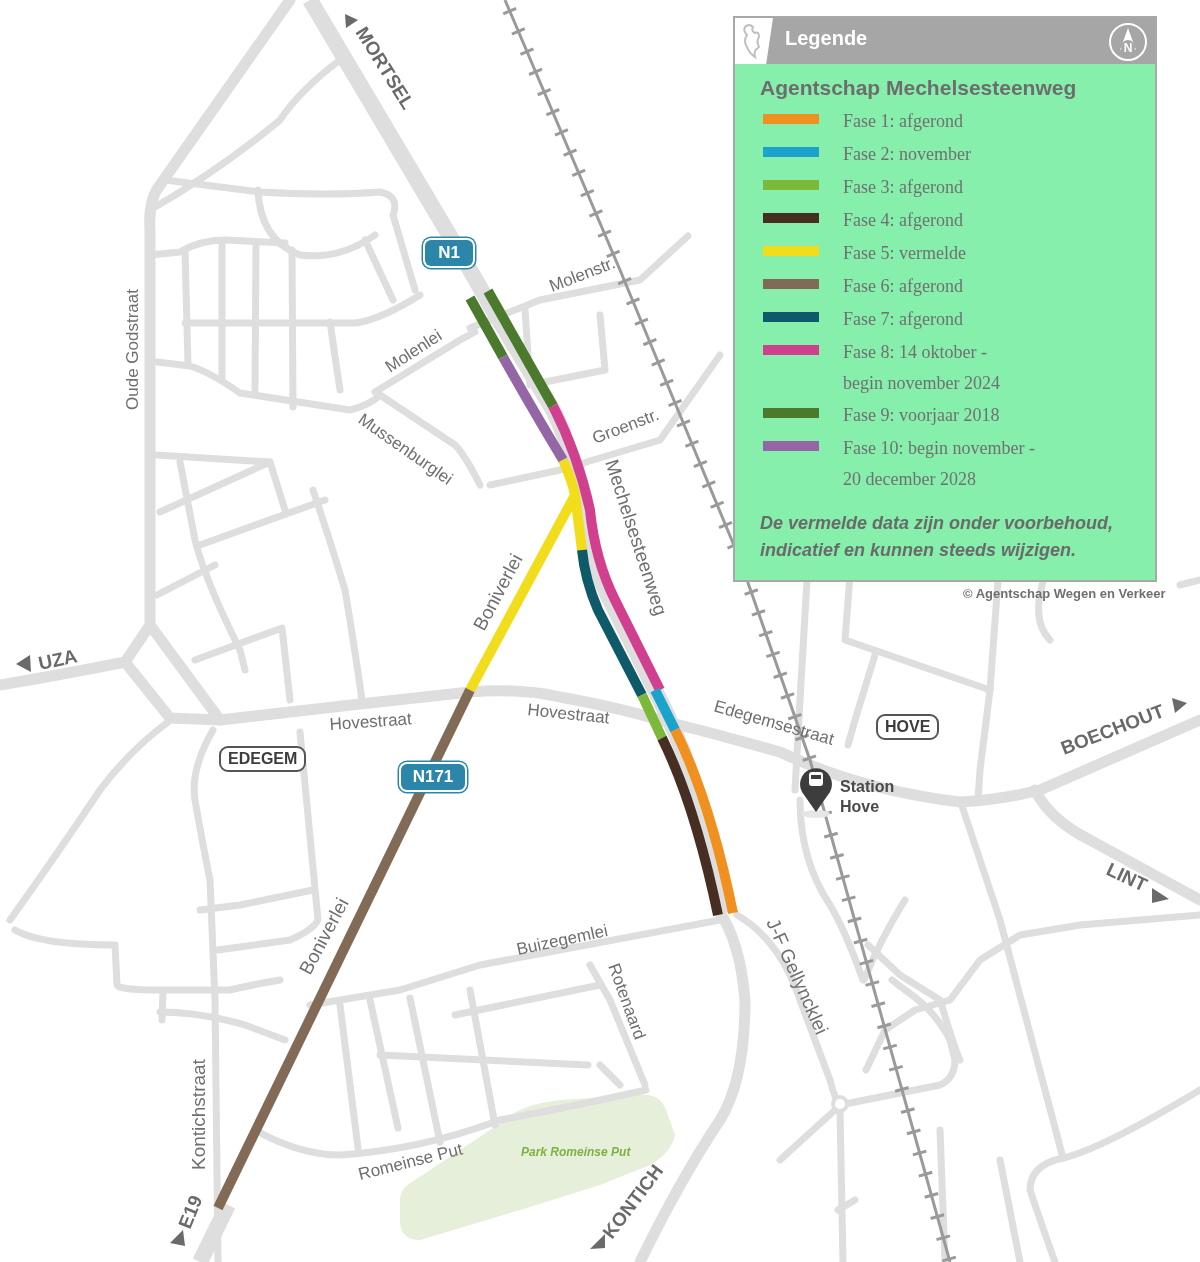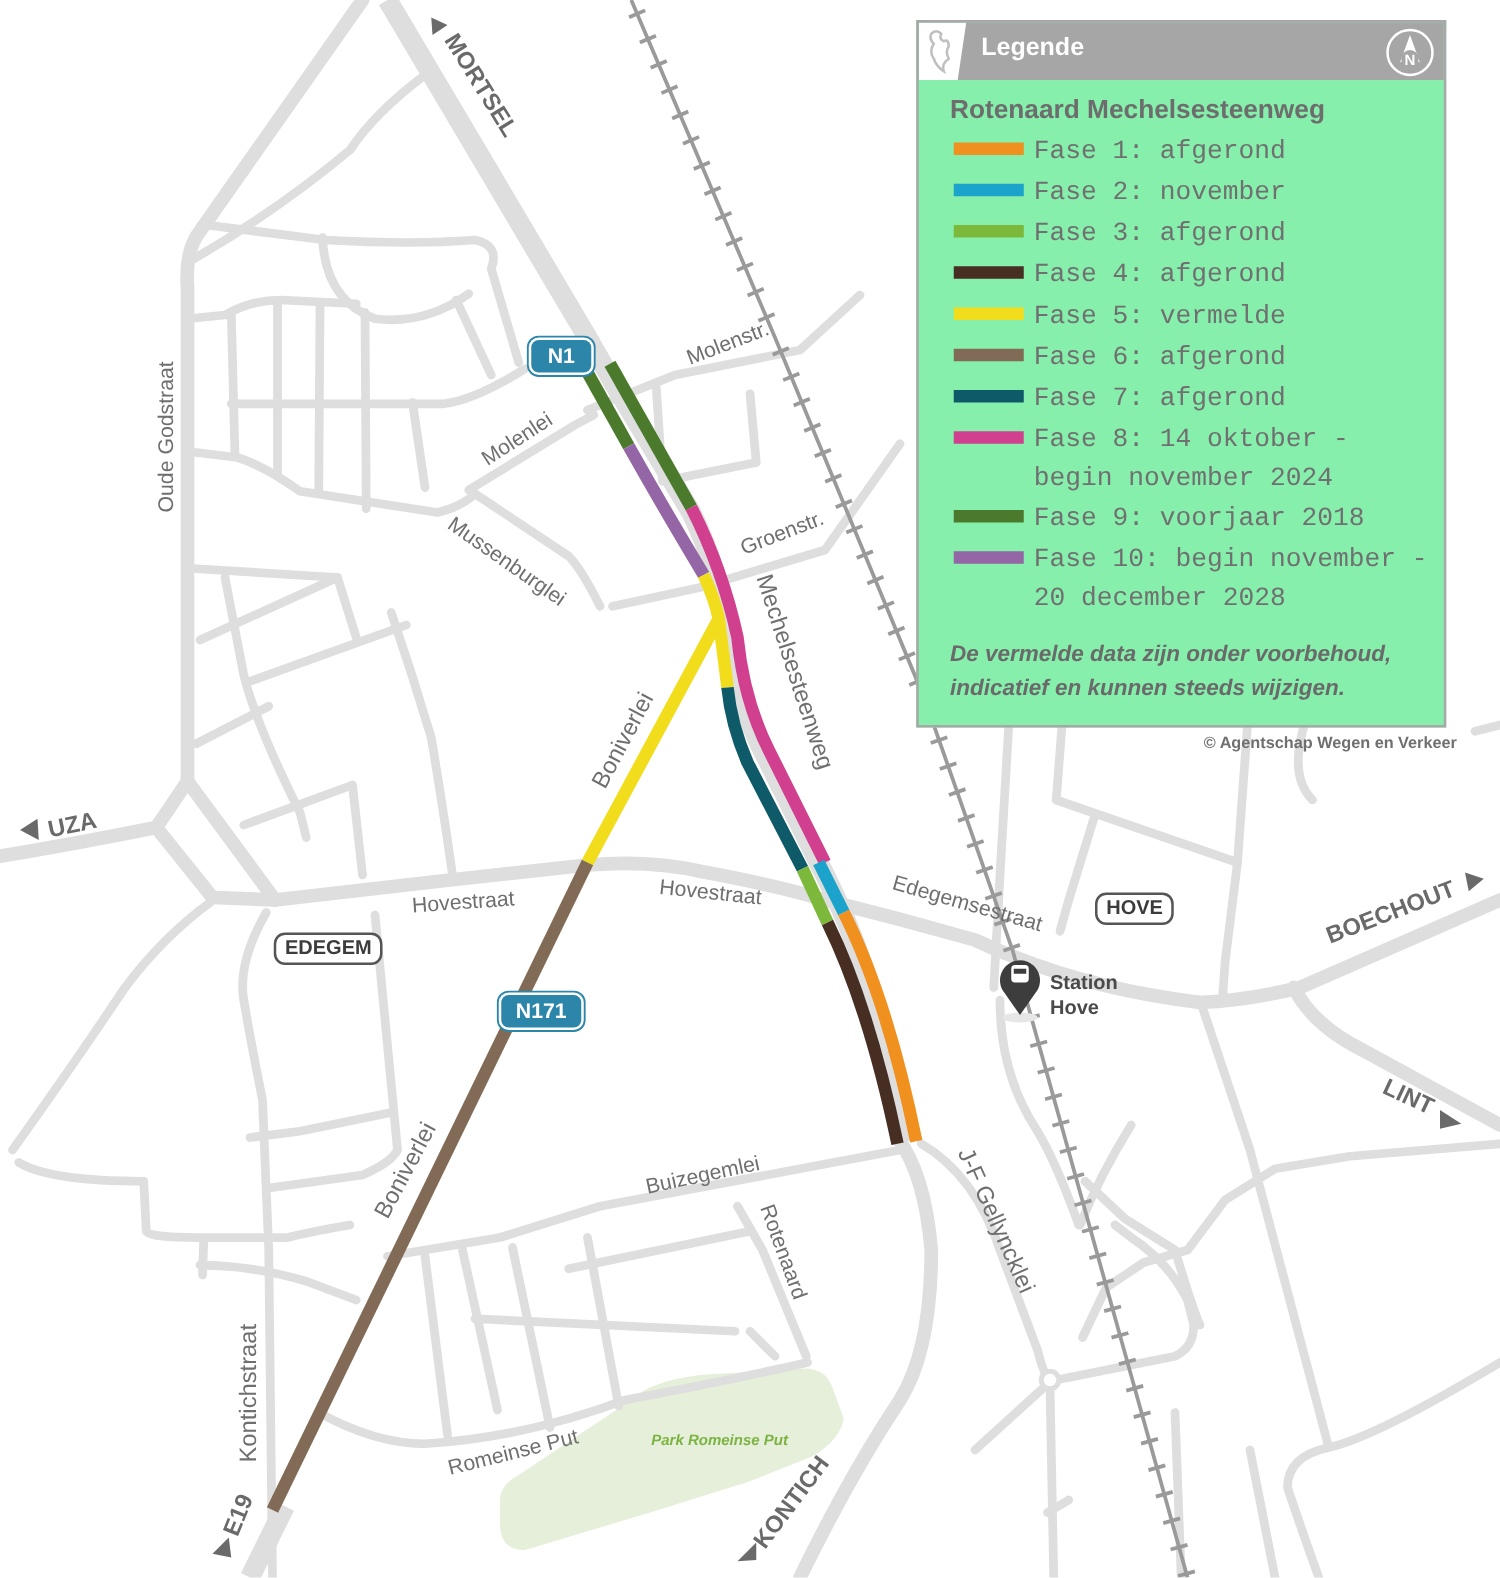--- a/index.html
+++ b/index.html
@@ -7,30 +7,30 @@
   #map{position:absolute;left:0;top:0;width:1200px;height:1262px;}
   .road-s{fill:none;stroke:#dedede;stroke-width:7;stroke-linecap:round;stroke-linejoin:round;}
   .road-m{fill:none;stroke:#dedede;stroke-width:11;stroke-linecap:round;stroke-linejoin:round;}
   .road-l{fill:none;stroke:#dedede;stroke-width:16;stroke-linecap:butt;stroke-linejoin:round;}
   .rail{fill:none;stroke:#9a9a9a;stroke-width:3;}
   .tick{stroke:#9a9a9a;stroke-width:3;}
   .lbl{font-family:"Liberation Sans",sans-serif;font-size:17px;fill:#6f6f6f;}
   .lbl-dir{font-family:"Liberation Sans",sans-serif;font-size:19px;font-weight:bold;fill:#6a6a6a;}
   .phase{fill:none;stroke-width:10;stroke-linecap:butt;stroke-linejoin:round;}
   .town{position:absolute;border:2px solid #555;border-radius:9px;padding:0 7px;height:22px;line-height:22px;font-family:"Liberation Sans",sans-serif;font-size:16px;font-weight:bold;color:#3c3c3c;background:#fff;}
-  .shield{position:absolute;background:#2c86aa;color:#fff;border-radius:6px;box-shadow:0 0 0 2px #fff,0 0 0 3.5px #2c86aa;font-family:"Liberation Sans",sans-serif;font-weight:bold;font-size:17px;text-align:center;line-height:26px;height:26px;margin-top:32px;}
+  .shield{position:absolute;background:#2c86aa;color:#fff;border-radius:6px;box-shadow:0 0 0 2px #fff,0 0 0 3.5px #2c86aa;font-family:"Liberation Sans",sans-serif;font-weight:bold;font-size:17px;text-align:center;line-height:26px;height:26px;}
   #legend{position:absolute;left:733px;top:16px;width:420px;height:562px;border:2px solid #a8a8a8;background:#86efac;}
   #legend-head{position:absolute;left:0;top:0;width:420px;height:46px;background:#a6a6a6;}
   #legend-head .title{position:absolute;left:50px;top:9px;color:#fff;font-family:"Liberation Sans",sans-serif;font-size:20px;font-weight:bold;}
   #legend-head .flag{position:absolute;left:0;top:0;width:38px;height:46px;background:#fff;clip-path:polygon(0 0,100% 0,82% 100%,0 100%);}
   #legend-head .north{position:absolute;right:8px;top:5px;width:34px;height:34px;border:2px solid #fff;border-radius:50%;}
   #legend-subtitle{position:absolute;left:25px;top:58px;font-family:"Liberation Sans",sans-serif;font-size:21px;font-weight:bold;color:#6d6d6d;}
   .leg-item{position:absolute;left:28px;width:380px;}
   .leg-swatch{position:absolute;left:0;top:8px;width:56px;height:10px;}
-  .leg-text{position:absolute;left:64px;top:0;font-family:Liberation Mono, monospace;font-size:21px;color:#707070;line-height:31px;white-space:pre-line;}
+  .leg-text{position:absolute;left:80px;top:0;font-family:Liberation Serif, serif;font-size:18px;color:#707070;line-height:31px;white-space:pre-line;}
   #legend-note{position:absolute;left:25px;top:492px;width:390px;font-family:"Liberation Sans",sans-serif;font-size:18px;font-style:italic;font-weight:bold;color:#6a6a6a;line-height:27px;}
   #copyright{position:absolute;left:963px;top:586px;font-family:"Liberation Sans",sans-serif;font-size:13px;font-weight:bold;color:#6f6f6f;}
   #station-label{position:absolute;left:840px;top:777px;font-family:"Liberation Sans",sans-serif;font-size:16px;font-weight:bold;color:#4a4a4a;line-height:20px;}
   #park-label{position:absolute;left:521px;top:1145px;font-family:"Liberation Sans",sans-serif;font-size:12px;font-weight:bold;font-style:italic;color:#7cb342;}
 </style>
 </head>
 <body>
 
 <svg id="map" viewBox="0 0 1200 1262" xmlns="http://www.w3.org/2000/svg">
 
@@ -257,21 +257,21 @@
     </div>
     <span class="title">Legende</span>
     <div class="north">
       <svg width="34" height="34" viewBox="0 0 34 34">
         <polygon points="17,3 9,25 17,20 25,25" fill="#fff"></polygon>
         <circle cx="17" cy="22" r="7" fill="#a6a6a6"></circle>
         <text x="17" y="27" text-anchor="middle" font-family="Liberation Sans, sans-serif" font-size="12" font-weight="bold" fill="#fff">N</text>
       </svg>
     </div>
   </div>
-  <div id="legend-subtitle">Rotenaard Mechelsesteenweg</div>
+  <div id="legend-subtitle">Agentschap Mechelsesteenweg</div>
 
   <div class="leg-item" style="top:88px">
       <span class="leg-swatch" style="background:#f0901e"></span>
       <span class="leg-text">Fase 1: afgerond</span>
     </div>
   <div class="leg-item" style="top:121px">
       <span class="leg-swatch" style="background:#1ba3cc"></span>
       <span class="leg-text">Fase 2: november</span>
     </div>
   <div class="leg-item" style="top:154px">

